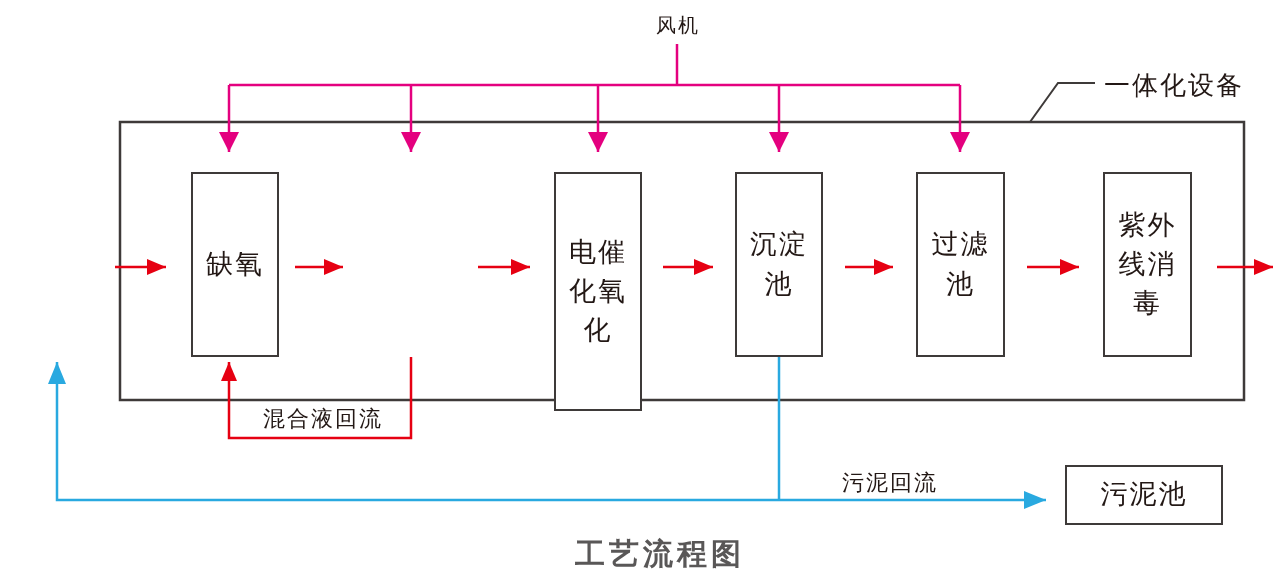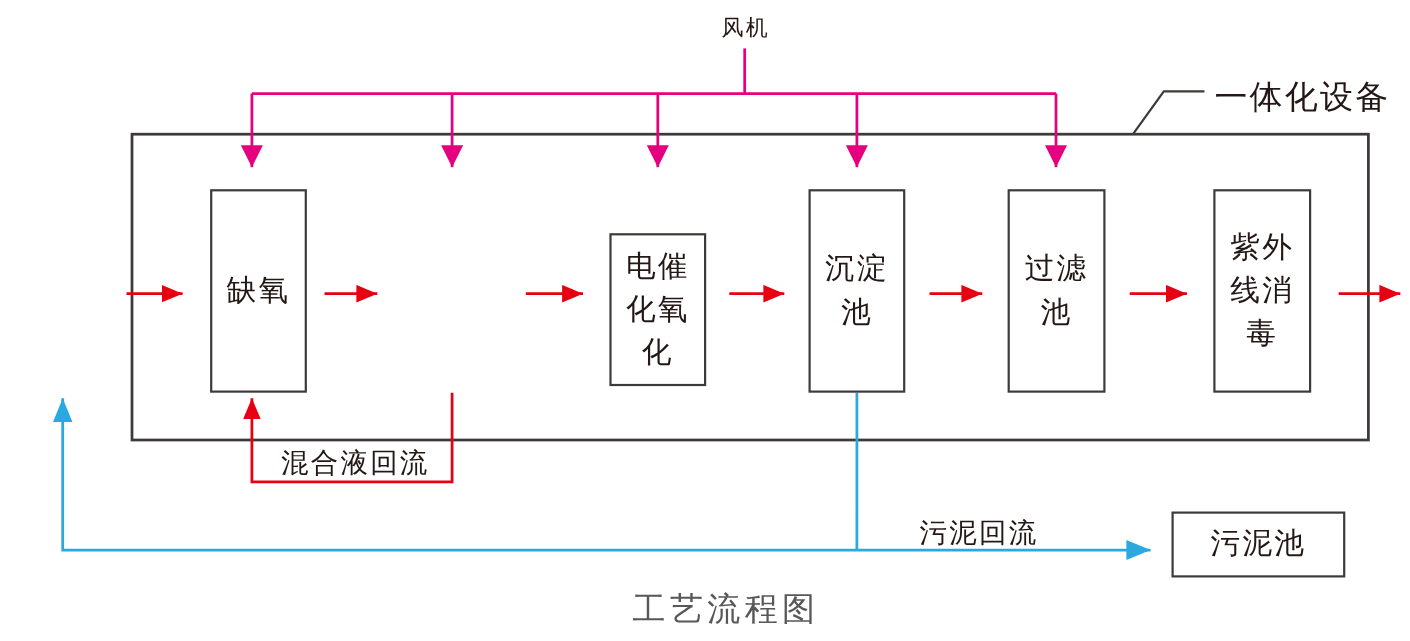--- a/index.html
+++ b/index.html
@@ -40,39 +40,39 @@
   }
   .pbox.wide .lbl {
     width: auto;
     word-break: keep-all;
     white-space: nowrap;
     font-family: Liberation Serif, serif;
   }
   .floatlbl {
     position: absolute;
     color: #231815;
-    font-size: 25px;
+    font-size: 22px;
     letter-spacing: 2px;
     text-align: center;
     white-space: nowrap;
   }
   .fan-lbl {
     font-size: 20px;
   }
   .integrated-lbl {
-    font-size: 30px;
+    font-size: 26px;
   }
   .title-lbl {
     position: absolute;
     left: 500px;
     top: 534px;
     width: 320px;
     text-align: center;
     font-size: 30px;
-    font-weight: normal;
+    font-weight: bold;
     letter-spacing: 4px;
     color: #595757;
     white-space: nowrap;
   }
 </style>
 </head>
 <body>
 
 <div class="canvas">
 
@@ -120,21 +120,21 @@
       <path d="M779,500 H1046" marker-end="url(#arr-blue)"></path>
     </g>
   </svg>
 
 
   <div class="pbox" style="left:191px; top:172px; width:88px; height:185px;">
     <div class="lbl">缺氧</div>
   </div>
 
 
-  <div class="pbox" style="left:554px; top:172px; width:88px; height:139px;margin-top:40px;">
+  <div class="pbox" style="left:554px; top:172px; width:88px; height:239px;">
     <div class="lbl">电催化氧化</div>
   </div>
 
   <div class="pbox" style="left:735px; top:172px; width:88px; height:185px;">
     <div class="lbl">沉淀池</div>
   </div>
 
   <div class="pbox" style="left:916px; top:172px; width:89px; height:185px;">
     <div class="lbl">过滤池</div>
   </div>

